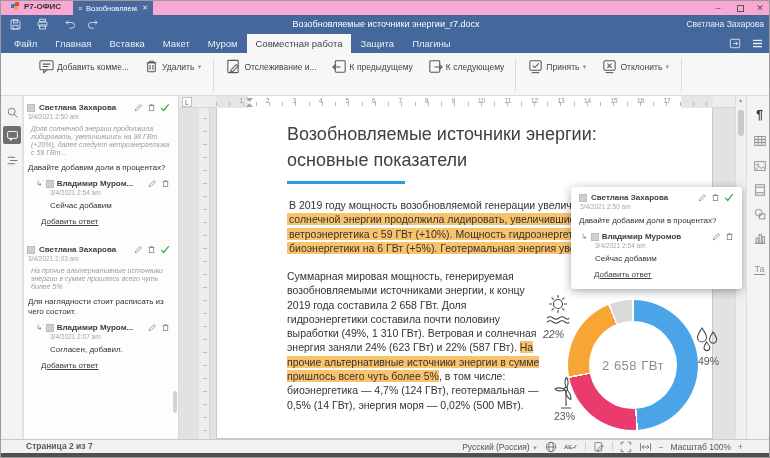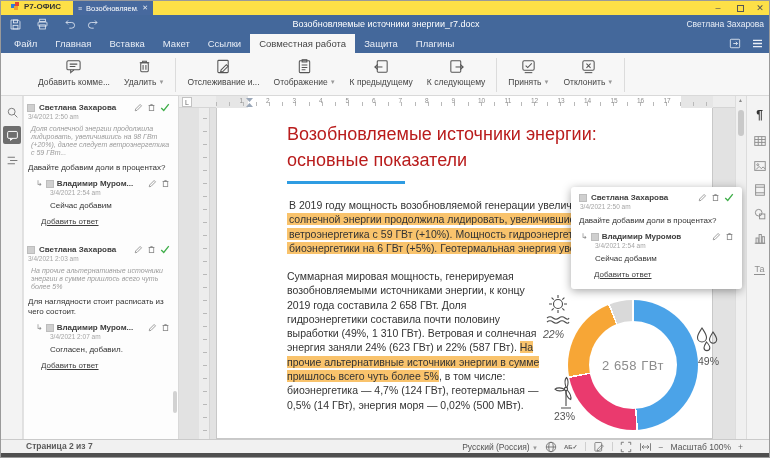--- a/index.html
+++ b/index.html
@@ -1,20 +1,20 @@
 <!DOCTYPE html>
 <html><head>
 <meta charset="utf-8">
 <style>
   html,body{margin:0;padding:0;background:#d0d0d0;}
   *{box-sizing:border-box;}
   .app{position:relative;width:770px;height:458px;background:#f1f1f1;font-family:"Liberation Sans",sans-serif;overflow:hidden;border:1px solid #9a9a9a;}
 
   
-  .titlebar{position:absolute;left:0;top:0;width:770px;height:14px;background:#fde047;}
+  .titlebar{position:absolute;left:0;top:0;width:770px;height:14px;background:#f9a8d4;}
   .logo{position:absolute;left:10px;top:1px;display:flex;align-items:center;gap:4px;font-size:8px;font-weight:bold;color:#333;}
   .logo .cubes{display:inline-block;width:9px;height:9px;position:relative;}
   .logo .cubes i{position:absolute;width:4px;height:4px;}
   .doctab{position:absolute;left:72px;top:0;width:80px;height:14px;background:#47699e;color:#fff;font-size:7.5px;display:flex;align-items:center;gap:4px;padding:0 5px;}
   .doctab .ham{font-size:7px;opacity:.85;}
   .doctab .tx{overflow:hidden;white-space:nowrap;flex:1;}
   .doctab .cl{font-size:7px;opacity:.85;}
   .wctrl{position:absolute;top:0;height:14px;display:flex;align-items:center;justify-content:center;color:#555;font-size:9px;width:18px;}
   .wctrl.max span{display:inline-block;width:7px;height:7px;border:1px solid #555;}
 
@@ -26,21 +26,21 @@
 
   
   .menubar{position:absolute;left:0;top:33px;width:770px;height:19px;background:#44689b;display:flex;align-items:stretch;padding-left:4px;}
   .mtab{color:#e9eef6;font-size:9.5px;line-height:19px;padding:0 9px;white-space:nowrap;}
   .mtab.active{background:#f7f7f7;color:#444;}
   .menubar .ricon{position:absolute;top:2px;color:#e9eef6;width:16px;height:15px;display:flex;align-items:center;justify-content:center;}
 
   
   .toolbar{position:absolute;left:0;top:52px;width:770px;height:43px;background:#f7f7f7;border-bottom:1px solid #d9d9d9;display:flex;align-items:flex-start;padding:4px 0 0 30px;}
   .clipcol{position:absolute;left:4px;top:57px;display:flex;flex-direction:column;gap:5px;color:#a7a7a7;}
-  .tbtn{display:flex;flex-direction:column;align-items:center;gap:2px;color:#444;font-size:8.5px;padding:1px 7px;white-space:nowrap;}
+  .tbtn{display:flex;flex-direction:row;align-items:center;gap:2px;color:#444;font-size:8.5px;padding:1px 7px;white-space:nowrap;}
   .tbtn svg{stroke:#555;fill:none;stroke-width:1.1;}
   .tbtn .cap{display:flex;align-items:center;gap:2px;}
   .car{color:#999;font-size:6px;}
   .tsep{width:1px;height:34px;background:#dcdcdc;margin:1px 4px 0 4px;}
 
   
   .main{position:absolute;left:0;top:95px;width:770px;height:343px;background:#e2e2e2;}
   
   .leftrail{position:absolute;left:0;top:0;width:22px;height:343px;background:#f3f3f3;border-right:1px solid #e0e0e0;}
   .lr-ic{position:absolute;left:3px;width:16px;height:16px;display:flex;align-items:center;justify-content:center;color:#7a7a7a;}
@@ -74,21 +74,21 @@
   .hruler{position:absolute;left:0;top:0;width:100%;height:12px;background:#ededed;border-bottom:1px solid #d5d5d5;}
   .hruler .white{position:absolute;left:37px;top:0;width:497px;height:12px;background:#fff;}
   .hruler .marg{position:absolute;top:0;height:12px;background:#e6e6e6;}
   .hruler .ticks{position:absolute;left:37px;bottom:1px;width:497px;height:4px;background-image:repeating-linear-gradient(to right,#b9b9b9 0 1px,transparent 1px 13.25px);}
   .hruler .nums{position:absolute;left:37px;top:0;width:497px;height:12px;}
   .hruler .nums span{position:absolute;top:1px;font-size:6.5px;color:#8f8f8f;}
   .tabsel{position:absolute;left:3px;top:1px;width:10px;height:10px;background:#fff;border:1px solid #c2c2c2;color:#666;font-size:7px;line-height:9px;text-align:center;}
   .indent{position:absolute;left:67px;top:2px;width:7px;height:9px;}
   .vruler{position:absolute;left:20px;top:12px;width:11px;height:331px;background:#ededed;border-right:1px solid #d5d5d5;background-image:repeating-linear-gradient(to bottom,#b9b9b9 0 1px,transparent 1px 13px);background-size:4px 100%;background-repeat:no-repeat;background-position:right 2px top 10px;}
   .page{position:absolute;left:37px;top:12px;width:497px;height:331px;background:#fff;border:1px solid #c8c8c8;border-top:none;}
-  .dtitle{position:absolute;left:70px;top:13px;font-size:18px;line-height:26px;color:#b91c1c;}
+  .dtitle{position:absolute;left:70px;top:13px;font-size:18px;line-height:26px;color:#404040;}
   .trule{position:absolute;left:70px;top:73px;width:118px;height:3px;background:#2e9ce2;}
   .p1{position:absolute;left:70px;top:90px;font-size:10.5px;line-height:14.3px;color:#333;white-space:nowrap;}
   .hl{background:#f9c36c;}
   .p1 div span{padding:0 2px;}
   .p2{position:absolute;left:70px;top:161px;width:260px;font-size:10.5px;line-height:14.3px;color:#333;}
 
   
   .donut{position:absolute;left:351px;top:192px;width:130px;height:130px;border-radius:50%;}
   .donut .hole{position:absolute;left:21px;top:21px;width:88px;height:88px;background:#fff;border-radius:50%;display:flex;align-items:center;justify-content:center;}
   .center-lbl{font-size:13px;color:#8c8c8c;letter-spacing:.5px;}
@@ -182,21 +182,21 @@
     </div>
     <div class="doc-title">Возобновляемые источники энергии_r7.docx</div>
     <div class="user">Светлана Захарова</div>
   </div>
 
   <div class="menubar">
     <span class="mtab">Файл</span>
     <span class="mtab">Главная</span>
     <span class="mtab">Вставка</span>
     <span class="mtab">Макет</span>
-    <span class="mtab">Ссылки</span>
+    <span class="mtab">Муром</span>
     <span class="mtab active">Совместная работа</span>
     <span class="mtab">Защита</span>
     <span class="mtab">Плагины</span>
     <span class="ricon" style="right:28px;">
       <svg width="12" height="11" viewBox="0 0 14 13">
           <rect x="1.5" y="1.5" width="11" height="10" rx="1" stroke="currentColor" fill="none"></rect>
           <path d="M5 6.5 h5 M8 4.5 l2 2 -2 2" stroke="currentColor" fill="none"></path>
         </svg>
     </span>
     <span class="ricon" style="right:6px;">
@@ -240,31 +240,20 @@
         </span>
     </div>
     <div class="tsep"></div>
     <div class="tbtn">
       <svg width="17" height="17" viewBox="0 0 18 18">
           <rect x="3" y="2.5" width="11" height="13" rx="1"></rect>
           <path d="M6.5 12.5 L12 7 l1.8 1.8 -5.5 5.5 -2.4 .6z"></path>
         </svg>
       <span class="cap">
           <span>Отслеживание и...</span>
-        </span>
-    </div>
-    <div class="tbtn">
-      <svg width="17" height="17" viewBox="0 0 18 18">
-          <rect x="3.5" y="3" width="11" height="12.5" rx="1"></rect>
-          <rect x="6.5" y="1.8" width="5" height="2.4"></rect>
-          <path d="M6 7.5 h6 M6 10 h6 M6 12.5 h4"></path>
-        </svg>
-      <span class="cap">
-          <span>Отображение</span>
-          <span class="car">▼</span>
         </span>
     </div>
     <div class="tbtn">
       <svg width="17" height="17" viewBox="0 0 18 18">
           <rect x="4.5" y="3" width="10.5" height="12" rx="1"></rect>
           <path d="M2 9.5 h8"></path>
           <path d="M5 6.8 L2 9.5 l3 2.7"></path>
         </svg>
       <span class="cap">
           <span>К предыдущему</span>

